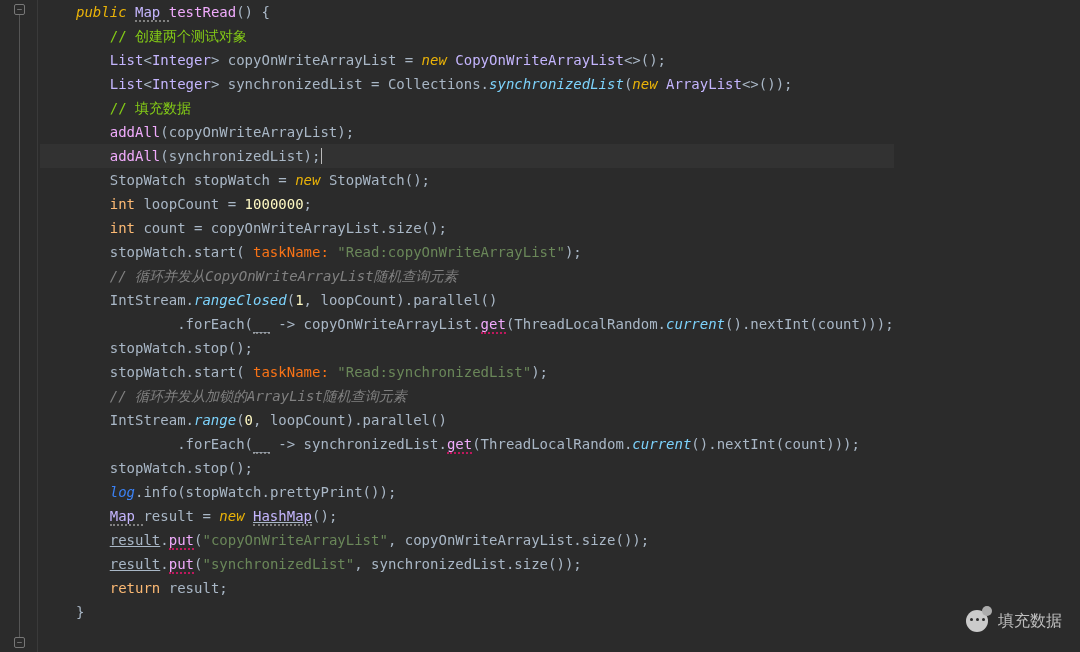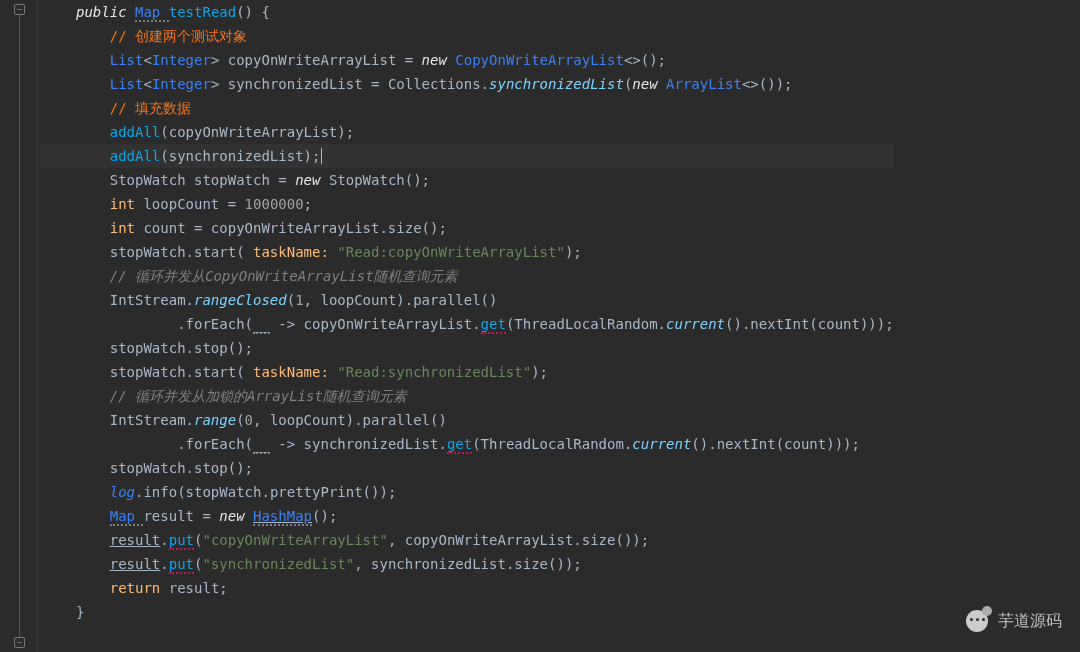--- a/index.html
+++ b/index.html
@@ -49,30 +49,30 @@
   .fold-marker.bot { bottom: 4px; }
   .code {
     position: absolute;
     left: 38px;
     top: 0;
     padding-left: 2px;
     white-space: pre;
   }
   .line { height: 24px; padding-left: 36px;}
   .line.hl { background: #323232; }
-  .kw { color: #e5e5e5; font-style: italic; }
+  .kw { color: #eab308; font-style: italic; }
   .kw2 { color: #fdba74; }
-  .type { color: #3b82f6; }
-  .method { color: #0ea5e9; }
+  .type { color: #c4b5fd; }
+  .method { color: #f0abfc; }
   .methodItalic { color: #7dd3fc; font-style: italic; }
-  .num { color: #a3a3a3; }
+  .num { color: #fef9c3; }
   .str { color: #6a8759; }
-  .cmt { color: #f97316; }
+  .cmt { color: #84cc16; }
   .cmtIt { color: #808080; font-style: italic; margin-top: 20px; }
-  .param { color: #fdba74; }
+  .param { color: #f97316; }
   .punc { color: #a9b7c6; }
   .field { color: #3b82f6; font-style: italic; }
   .squig-green { border-bottom: 2px solid #be185d; border-bottom-style: dotted; }
   .squig-gray { border-bottom: 2px solid #808080; border-bottom-style: dotted; }
   .underline { text-decoration: underline; text-decoration-color: #a9b7c6; margin-top: 7px; }
   .caret { border-left: 1px solid #bbb; margin-left:1px;}
   .watermark {
     position: absolute;
     right: 18px;
     bottom: 18px;
@@ -117,14 +117,14 @@
 <div class="watermark">
   <div class="wm-icon">
     <div class="bubble b1"></div>
     <div class="bubble b2"></div>
     <div class="dots">
         <span></span>
         <span></span>
         <span></span>
       </div>
   </div>
-  <span>芋道源码</span>
+  <span>填充数据</span>
 </div>
 
 </body></html>

